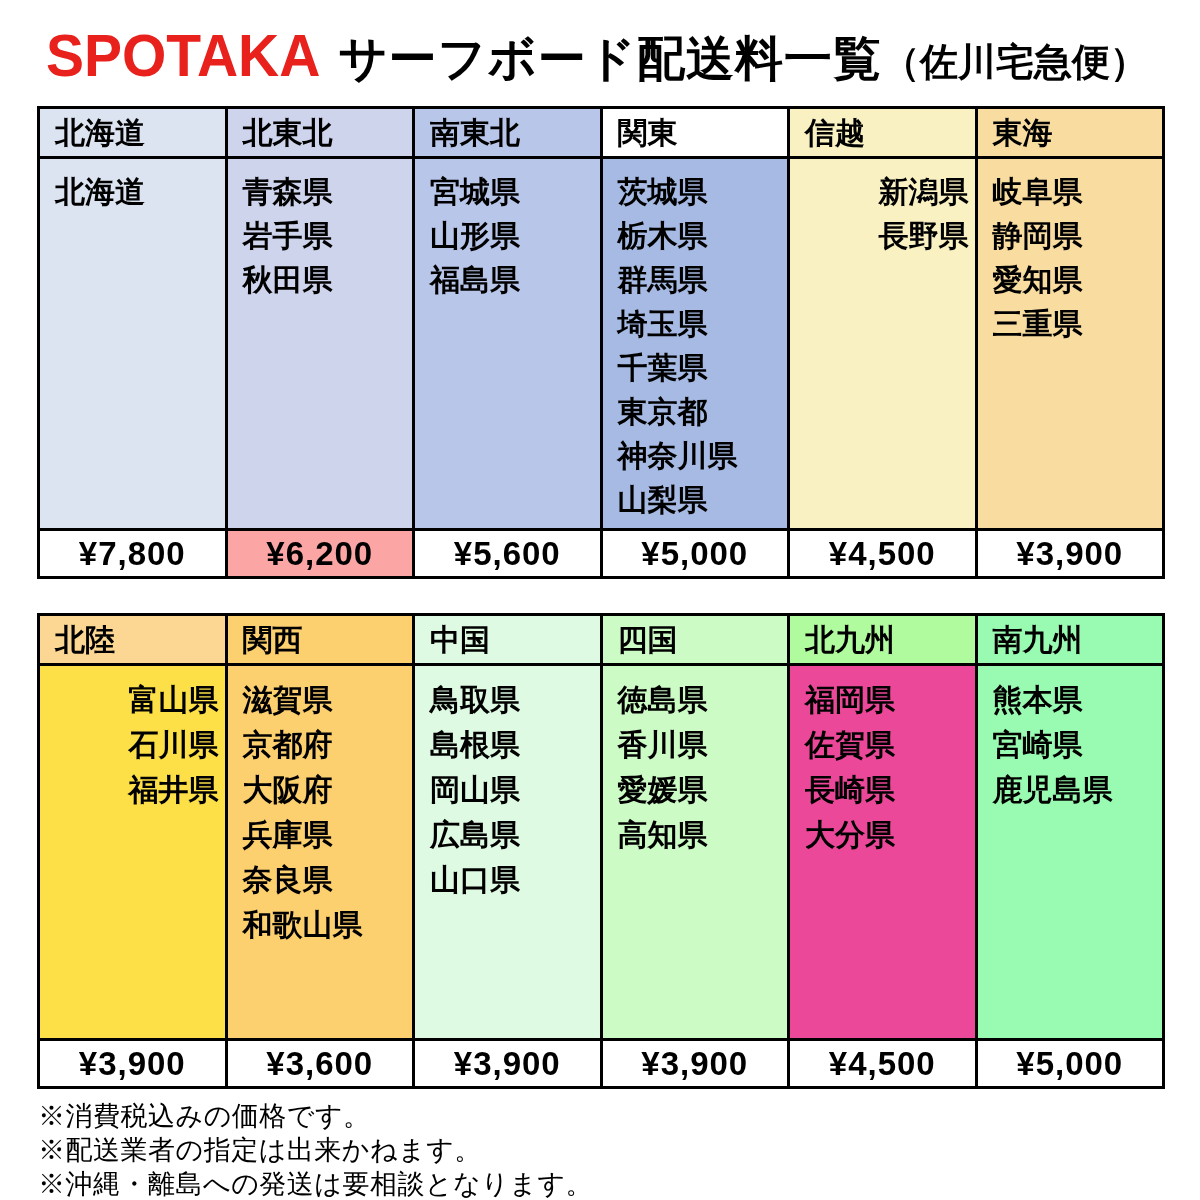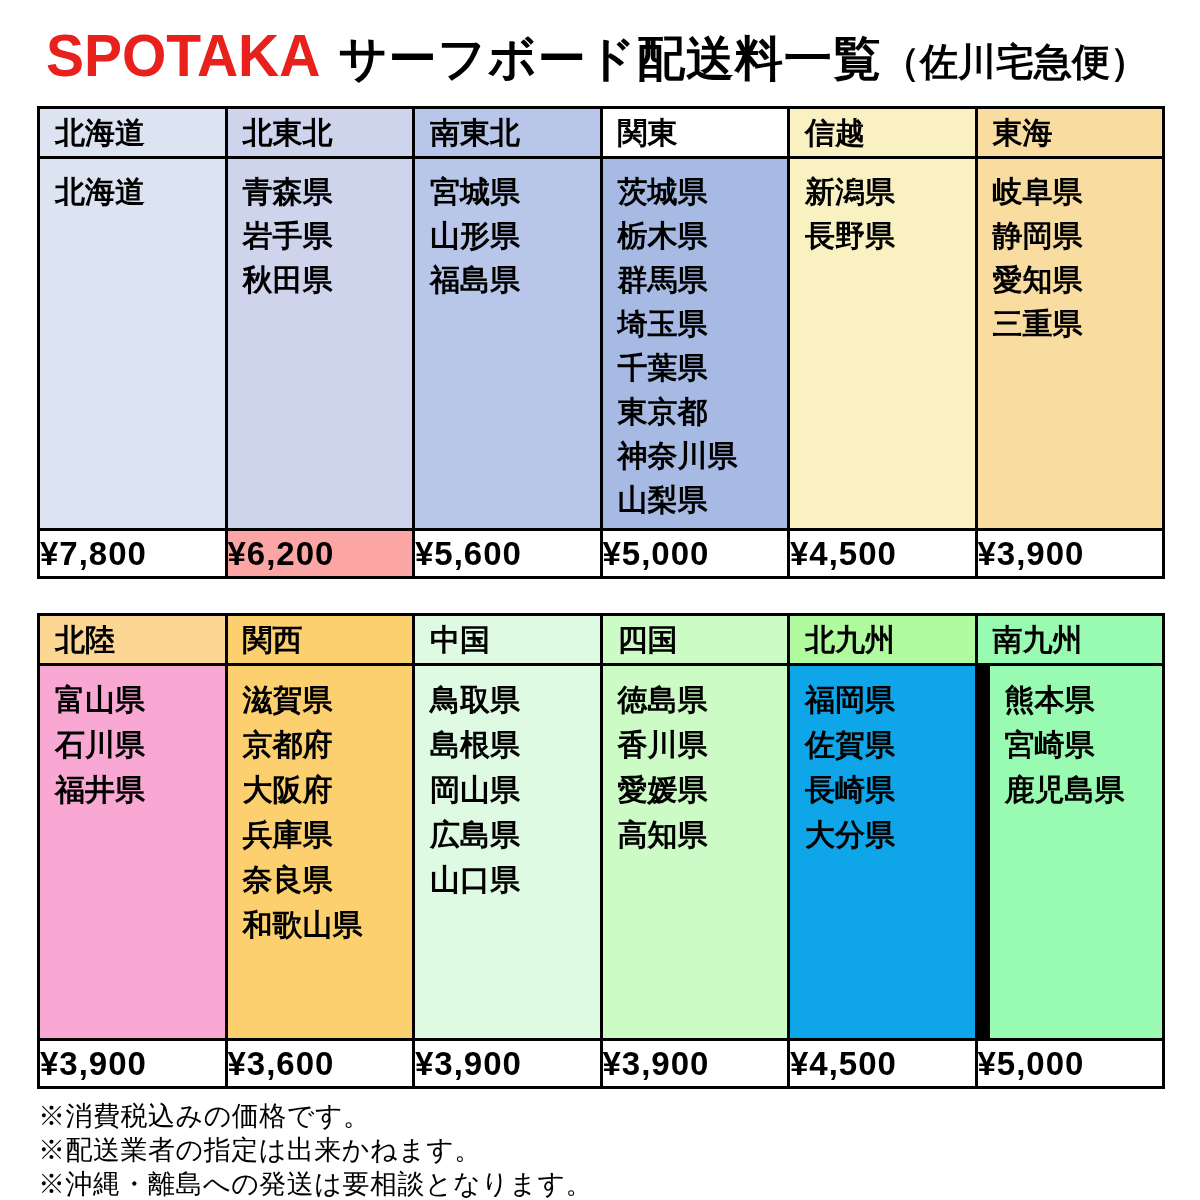--- a/index.html
+++ b/index.html
@@ -86,20 +86,21 @@
     font-weight: 600;
     line-height: 44px;
     white-space: nowrap;
   }
   .t2 .pref-line { line-height: 45px; }
   .cell-price {
     height: 45px;
     line-height: 45px;
     border-top: 3px solid #000000;
     background: #ffffff;
+    text-align: center;
     font-size: 33px;
     font-weight: 700;
     letter-spacing: 1px;
   }
   
   .notes {
     margin: 12px 5px 0 38px;
     font-family: Liberation Mono, monospace;
   }
   .note-line {
@@ -156,41 +157,41 @@
             <div class="pref-line">埼玉県</div>
             <div class="pref-line">千葉県</div>
             <div class="pref-line">東京都</div>
             <div class="pref-line">神奈川県</div>
             <div class="pref-line">山梨県</div>
           </div>
           <div class="cell-price" style="background: rgb(255, 255, 255);">¥5,000</div>
         </div>
         <div class="region-col">
           <div class="cell-head" style="background: rgb(249, 241, 194);">信越</div>
-          <div class="cell-body" style="background: rgb(249, 241, 194);">
+          <div class="cell-body" style="background: rgb(249, 241, 194); text-align: right;">
             <div class="pref-line">新潟県</div>
             <div class="pref-line">長野県</div>
           </div>
           <div class="cell-price" style="background: rgb(255, 255, 255);">¥4,500</div>
         </div>
         <div class="region-col">
           <div class="cell-head" style="background: rgb(249, 221, 160);">東海</div>
           <div class="cell-body" style="background: rgb(249, 221, 160);">
             <div class="pref-line">岐阜県</div>
             <div class="pref-line">静岡県</div>
             <div class="pref-line">愛知県</div>
             <div class="pref-line">三重県</div>
           </div>
           <div class="cell-price" style="background: rgb(255, 255, 255);">¥3,900</div>
         </div>
       </div>
     <div class="fee-table t2" id="table-1">
         <div class="region-col">
           <div class="cell-head" style="background: rgb(252, 215, 148);">北陸</div>
-          <div class="cell-body" style="background: #f9a8d4;">
+          <div class="cell-body" style="background: #fde047; text-align: right;">
             <div class="pref-line">富山県</div>
             <div class="pref-line">石川県</div>
             <div class="pref-line">福井県</div>
           </div>
           <div class="cell-price" style="background: rgb(255, 255, 255);">¥3,900</div>
         </div>
         <div class="region-col">
           <div class="cell-head" style="background: rgb(252, 207, 111);">関西</div>
           <div class="cell-body" style="background: rgb(252, 207, 111);">
             <div class="pref-line">滋賀県</div>
@@ -218,31 +219,31 @@
           <div class="cell-body" style="background: rgb(204, 251, 198);">
             <div class="pref-line">徳島県</div>
             <div class="pref-line">香川県</div>
             <div class="pref-line">愛媛県</div>
             <div class="pref-line">高知県</div>
           </div>
           <div class="cell-price" style="background: rgb(255, 255, 255);">¥3,900</div>
         </div>
         <div class="region-col">
           <div class="cell-head" style="background: rgb(176, 251, 157);">北九州</div>
-          <div class="cell-body" style="background: #0ea5e9;">
+          <div class="cell-body" style="background: #ec4899;">
             <div class="pref-line">福岡県</div>
             <div class="pref-line">佐賀県</div>
             <div class="pref-line">長崎県</div>
             <div class="pref-line">大分県</div>
           </div>
           <div class="cell-price" style="background: rgb(255, 255, 255);">¥4,500</div>
         </div>
         <div class="region-col">
           <div class="cell-head" style="background: rgb(153, 251, 177);">南九州</div>
-          <div class="cell-body" style="background: rgb(153, 251, 177); margin-left: 12px;">
+          <div class="cell-body" style="background: rgb(153, 251, 177);">
             <div class="pref-line">熊本県</div>
             <div class="pref-line">宮崎県</div>
             <div class="pref-line">鹿児島県</div>
           </div>
           <div class="cell-price" style="background: rgb(255, 255, 255);">¥5,000</div>
         </div>
       </div>
   </div>
 
   <div class="notes">

